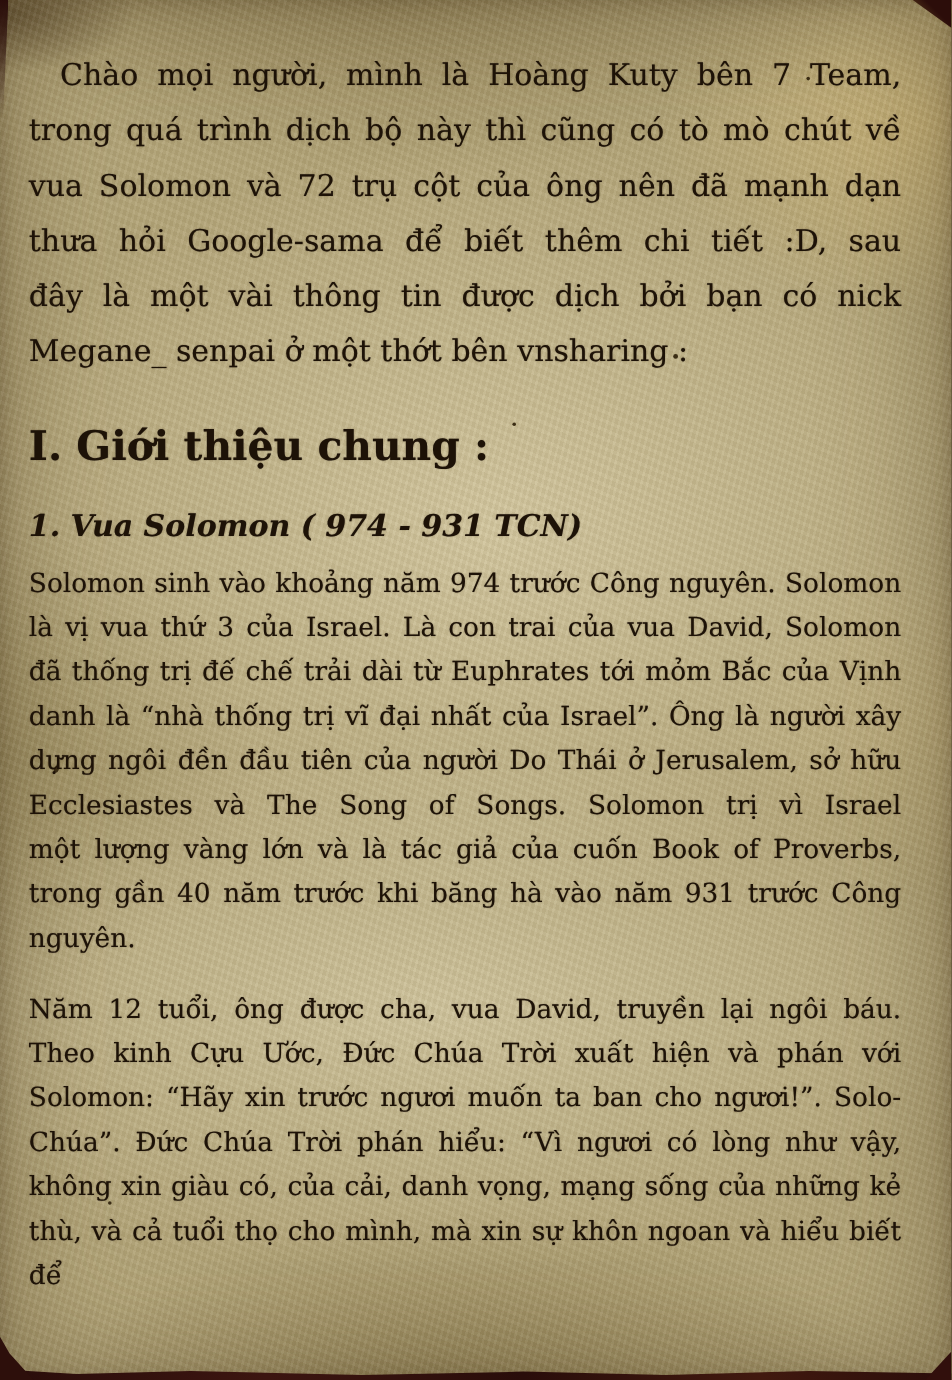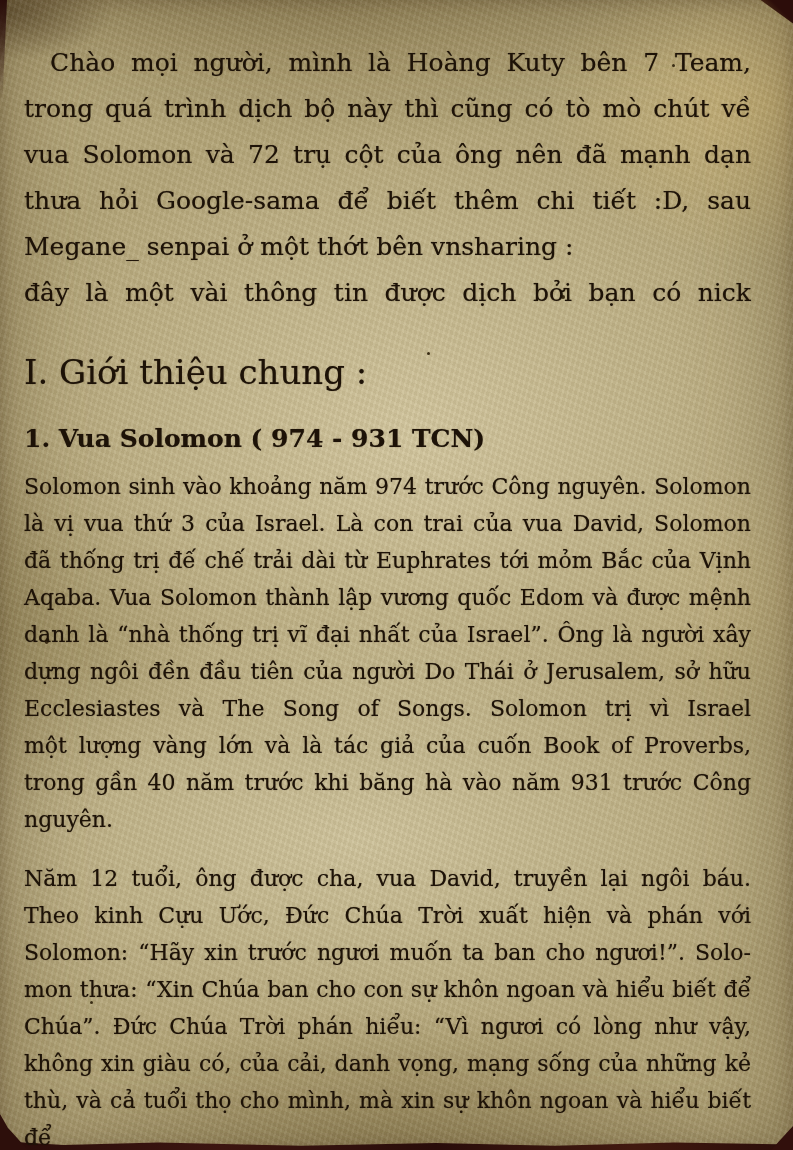--- a/index.html
+++ b/index.html
@@ -67,24 +67,24 @@
     position: absolute; inset: 0;
     padding: 40px 42px 0 24px;
     color: #1d1207;
     text-shadow: 0 0 1px rgba(25,14,4,0.55);
   }
   .line { text-align: justify; text-align-last: justify; }
   .lastline { text-align-last: left; }
   .indent { text-indent: 26px; }
   .intro .line { font-size: 25px; line-height: 46px; }
   .heading {
-    margin: 34px 0 0; font-size: 34px; line-height: 44px; font-weight: normal;
+    margin: 34px 0 0; font-size: 34px; line-height: 44px; font-weight: bold;
   }
   .subheading {
-    margin: 28px 0 12px; font-size: 25px; line-height: 34px; font-weight: bold;
+    margin: 28px 0 12px; font-size: 25px; line-height: 34px; font-weight: bold; font-style: italic;
   }
   .bodytext .line { font-size: 22px; line-height: 37px; }
   .body1 { margin-top: 12px; }
   .body2 { margin-top: 22px; }
 </style>
 </head>
 <body>
 
 <div class="page">
   <div class="texture"></div>
@@ -99,45 +99,43 @@
   <div class="speck s4"></div>
   <div class="speck s5"></div>
 
   <div class="content">
 
     <div class="para intro">
       <div class="line indent">Chào mọi người, mình là Hoàng Kuty bên 7 Team,</div>
       <div class="line">trong quá trình dịch bộ này thì cũng có tò mò chút về</div>
       <div class="line">vua Solomon và 72 trụ cột của ông nên đã mạnh dạn</div>
       <div class="line">thưa hỏi Google-sama để biết thêm chi tiết :D, sau</div>
+      <div class="line">đây là một vài thông tin được dịch bởi bạn có nick</div>
       <div class="line lastline">Megane_ senpai ở một thớt bên vnsharing :</div>
-      <div class="line">đây là một vài thông tin được dịch bởi bạn có nick</div>
     </div>
 
     <h1 class="heading">I. Giới thiệu chung :</h1>
 
     <h2 class="subheading">1. Vua Solomon ( 974 - 931 TCN)</h2>
 
     <div class="para bodytext body1">
       <div class="line">Solomon sinh vào khoảng năm 974 trước Công nguyên. Solomon</div>
       <div class="line">là vị vua thứ 3 của Israel. Là con trai của vua David, Solomon</div>
       <div class="line">đã thống trị đế chế trải dài từ Euphrates tới mỏm Bắc của Vịnh</div>
-      <div class="line">Aqaba. Vua Solomon thành lập vương quốc Edom và được mệnh</div>
       <div class="line">danh là “nhà thống trị vĩ đại nhất của Israel”. Ông là người xây</div>
       <div class="line">dựng ngôi đền đầu tiên của người Do Thái ở Jerusalem, sở hữu</div>
       <div class="line">Ecclesiastes và The Song of Songs. Solomon trị vì Israel</div>
       <div class="line">một lượng vàng lớn và là tác giả của cuốn Book of Proverbs,</div>
       <div class="line">trong gần 40 năm trước khi băng hà vào năm 931 trước Công</div>
       <div class="line lastline">nguyên.</div>
     </div>
 
     <div class="para bodytext body2">
       <div class="line">Năm 12 tuổi, ông được cha, vua David, truyền lại ngôi báu.</div>
       <div class="line">Theo kinh Cựu Ước, Đức Chúa Trời xuất hiện và phán với</div>
       <div class="line">Solomon: “Hãy xin trước ngươi muốn ta ban cho ngươi!”. Solo-</div>
-      <div class="line">mon thưa: “Xin Chúa ban cho con sự khôn ngoan và hiểu biết để</div>
       <div class="line">Chúa”. Đức Chúa Trời phán hiểu: “Vì ngươi có lòng như vậy,</div>
       <div class="line">không xin giàu có, của cải, danh vọng, mạng sống của những kẻ</div>
       <div class="line">thù, và cả tuổi thọ cho mình, mà xin sự khôn ngoan và hiểu biết để</div>
     </div>
 
   </div>
 </div>
 
 </body></html>

